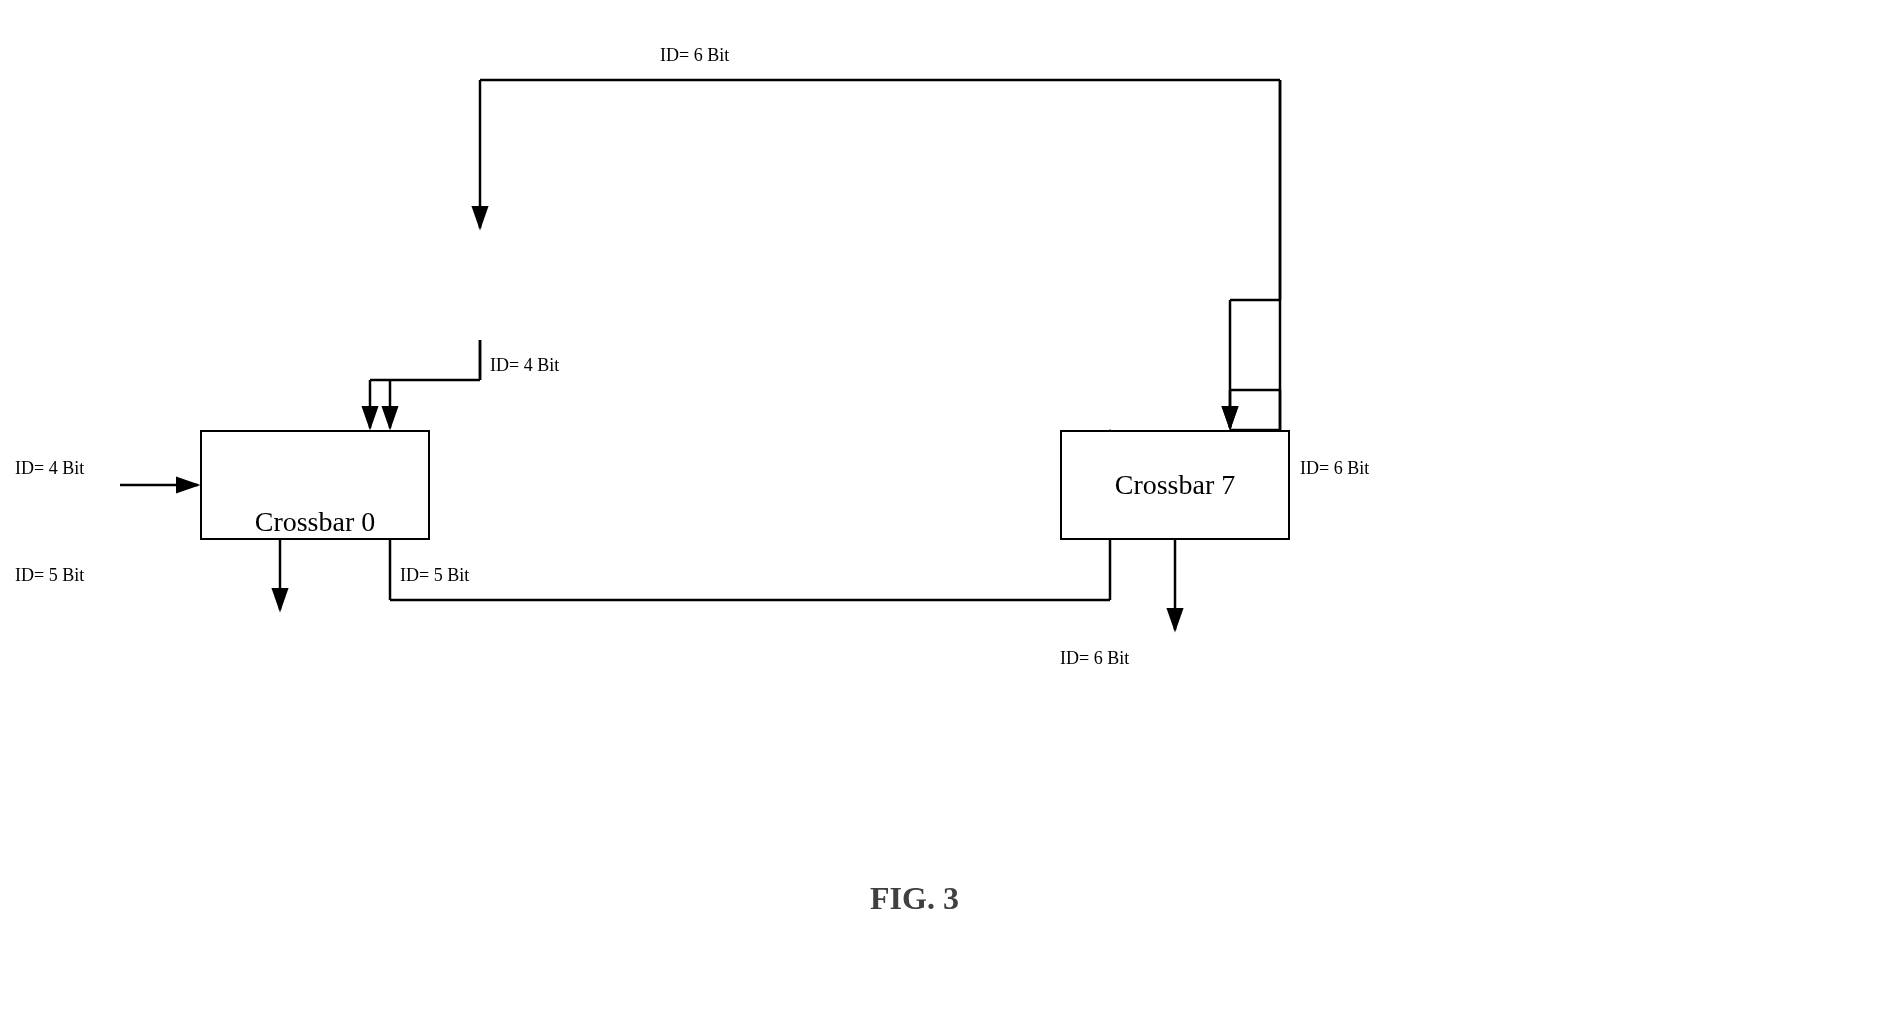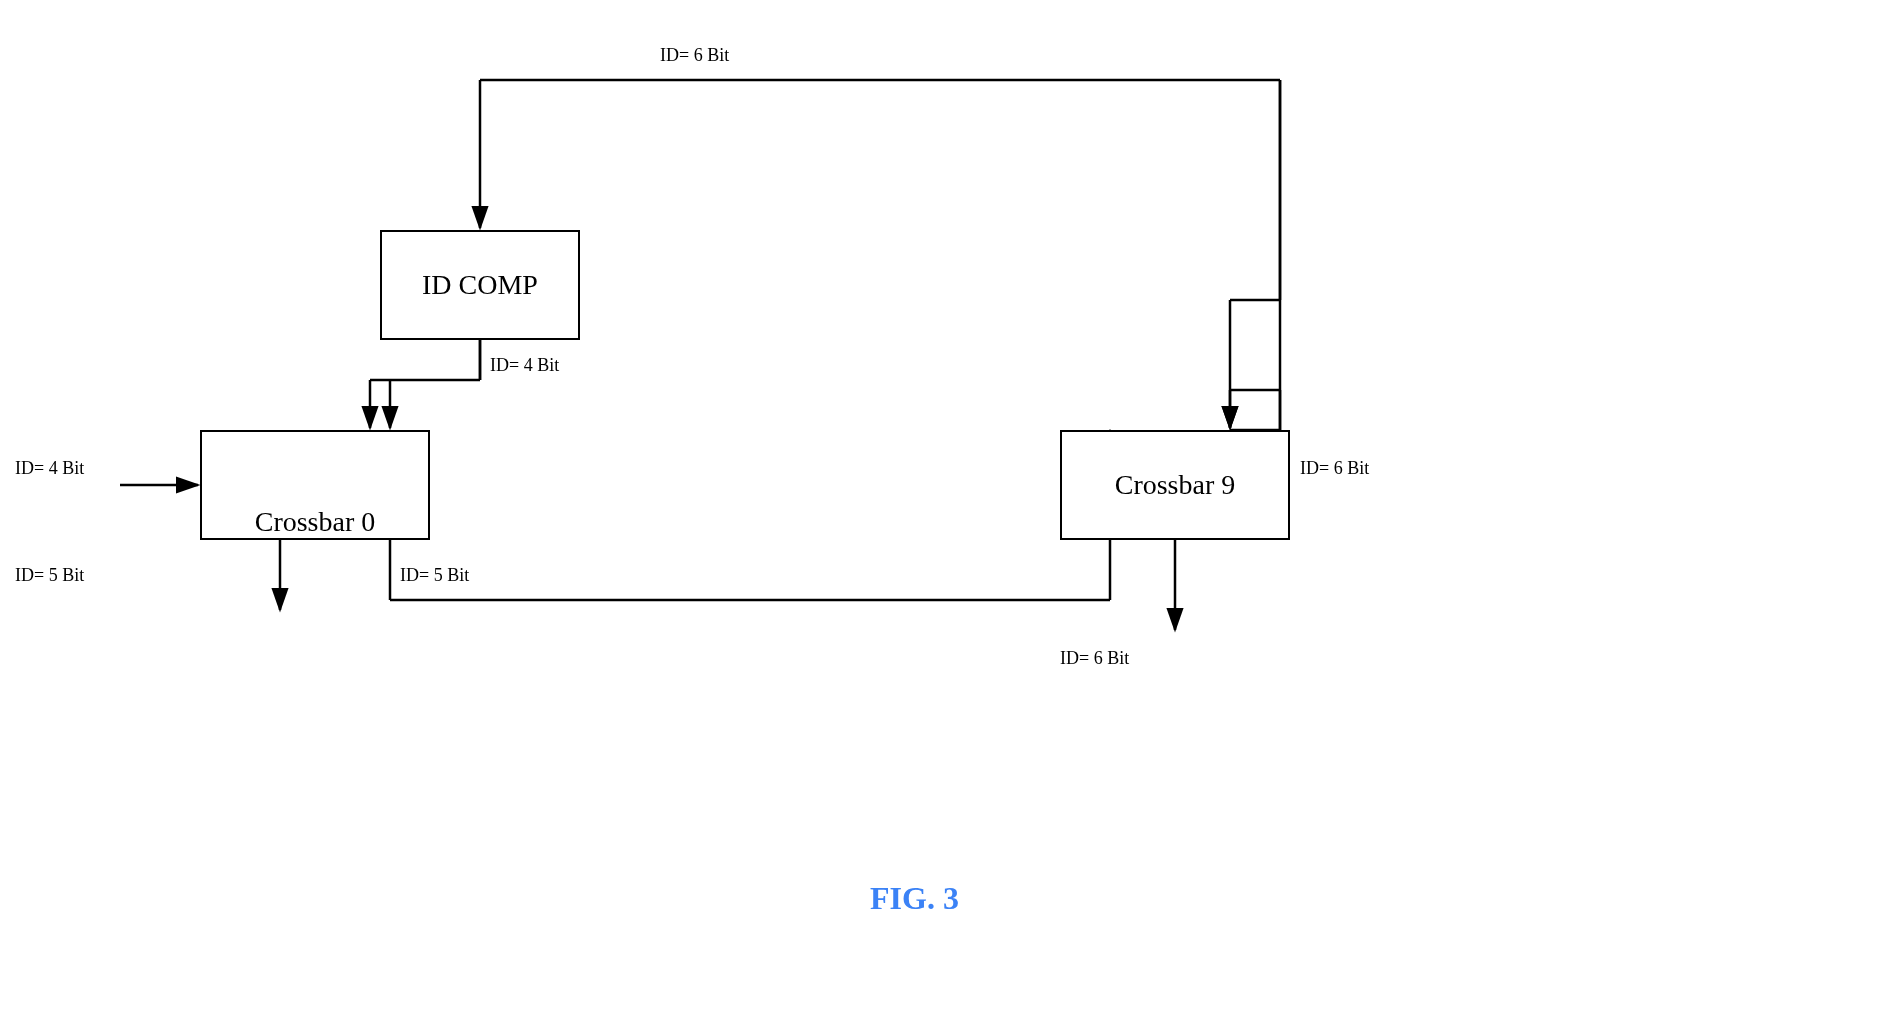--- a/index.html
+++ b/index.html
@@ -37,21 +37,21 @@
       position: absolute;
       font-size: 18px;
       font-family: 'Times New Roman', Times, serif;
       color: #000000;
       white-space: nowrap;
     }
     .fig-caption {
       position: absolute;
       font-size: 32px;
       font-family: 'Times New Roman', Times, serif;
-      color: #3b82f6;
+      color: #404040;
       font-weight: bold;
     }
   </style>
 </head>
 <body>
 
 <div class="diagram-container">
 
   <svg xmlns="http://www.w3.org/2000/svg">
     <defs>
@@ -88,30 +88,27 @@
     <line x1="1110" y1="600" x2="1110" y2="431" stroke="#000" stroke-width="2.5" marker-end="url(#arrowhead)"></line>
 
     <line x1="1230" y1="300" x2="1230" y2="428" stroke="#000" stroke-width="2.5" marker-end="url(#arrowhead)"></line>
     <line x1="1230" y1="300" x2="1280" y2="300" stroke="#000" stroke-width="2.5"></line>
     <line x1="1280" y1="80" x2="1280" y2="300" stroke="#000" stroke-width="2.5"></line>
 
     <line x1="1175" y1="540" x2="1175" y2="630" stroke="#000" stroke-width="2.5" marker-end="url(#arrowhead)"></line>
 
   </svg>
 
-  <div class="box" style="left:380px; top:230px; width:200px; height:110px;">
-    <span>ID COMP</span>
-  </div>
 
   <div class="box" style="left:200px; top:430px; width:230px; height:110px;align-items:flex-end;">
     <span>Crossbar 0</span>
   </div>
 
   <div class="box" style="left:1060px; top:430px; width:230px; height:110px;">
-    <span>Crossbar 9</span>
+    <span>Crossbar 7</span>
   </div>
 
   <div class="label" style="left: 660px; top: 45px;">ID= 6 Bit</div>
 
   <div class="label" style="left: 15px; top: 458px;">ID= 4 Bit</div>
 
   <div class="label" style="left: 490px; top: 355px;">ID= 4 Bit</div>
 
   <div class="label" style="left: 15px; top: 565px;">ID= 5 Bit</div>
 

